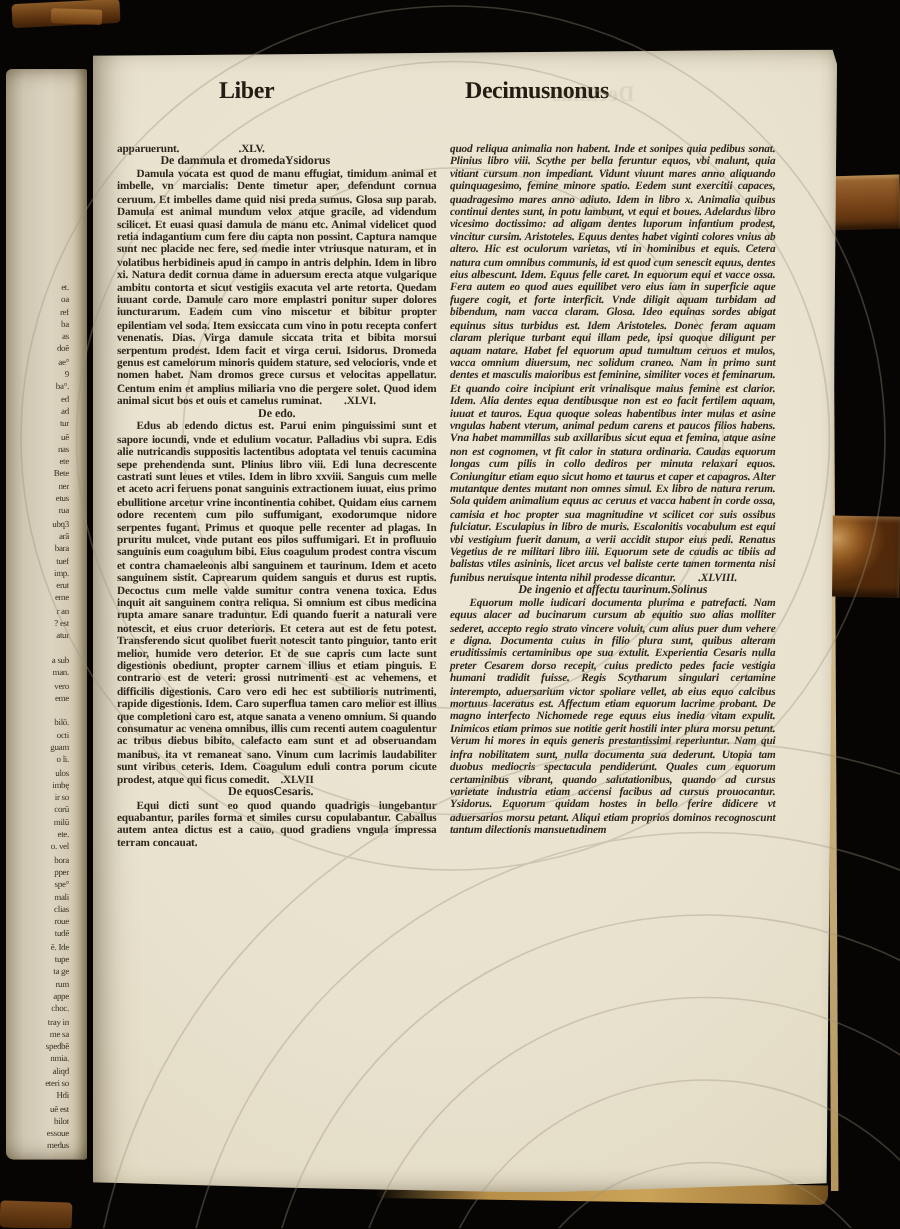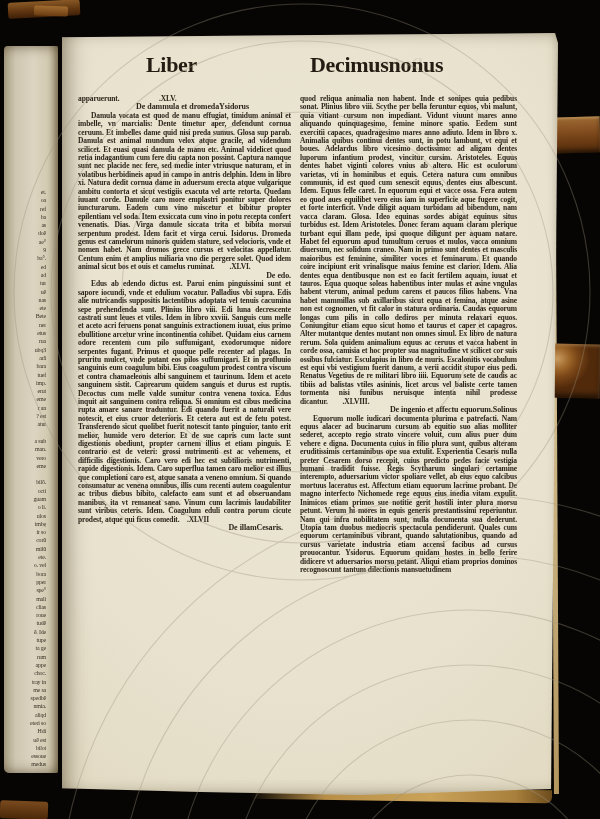--- a/index.html
+++ b/index.html
@@ -41,34 +41,34 @@
     background:linear-gradient(180deg,#7a4a1e,#4a2808);border-radius:3px;z-index:1;}
 
   
   .page{position:absolute;left:62px;top:33px;width:496px;height:762px;z-index:2;
     background:radial-gradient(120% 105% at 48% 38%, #ece6d4 0%, #e8e2cf 45%, #e2dac2 72%, #d6cdaf 92%, #c9bf9e 100%);
     clip-path:polygon(0% 0.55%, 99.4% 0%, 100% 1.3%, 98.6% 99.2%, 60% 100%, 28% 99.6%, 0% 99.1%);
     box-shadow:inset 16px 0 22px -12px rgba(70,55,30,.55), inset 0 -12px 16px -12px rgba(70,55,30,.4),
                inset 0 12px 16px -14px rgba(70,55,30,.35), inset -8px 0 12px -9px rgba(70,55,30,.4);
     color:#2e261c;}
 
-  .hdr{position:absolute;top:19px;font-size:22px;font-weight:bold;letter-spacing:-0.3px;color:#241c12;}
+  .hdr{position:absolute;top:19px;font-size:16px;font-weight:bold;letter-spacing:-0.3px;color:#241c12;}
   .hdr-left{left:84px;}
   .hdr-right{left:224px;margin-left:24px;}
   .hdr-ghost{position:absolute;top:22px;left:306px;font-size:15px;font-weight:bold;color:#6a5f48;
     opacity:0.10;transform:scaleX(-1);}
 
   .col{position:absolute;top:62px;font-size:7.5px;line-height:8.4px;text-align:justify;
     letter-spacing:-0.1px;word-spacing:0.2px;font-weight:600;color:#2e261c;}
   .col-left{left:16px;width:213px;}
-  .col-right{left:238px;width:217px;}
+  .col-right{left:238px;width:217px;font-style:italic;}
 
   .runover{position:relative;height:8.4px;}
   .runover .chnum-mid{position:absolute;left:81px;top:0;}
-  .h-line{display:flex;justify-content:flex-end;font-size:8px;font-weight:700;height:8.6px;}
+  .h-line{display:flex;justify-content:center;font-size:8px;font-weight:700;height:8.6px;}
   .h-line .src{font-weight:600;}
   .pad42{padding-right:42px;}
   .pad8{padding-right:8px;}
   .indent{text-indent:13px;}
   p{margin:0;}
 
   
   .wm{position:absolute;left:0;top:0;z-index:5;pointer-events:none;}
 </style>
 </head>
@@ -173,29 +173,30 @@
         <span>De dammula et dromeda</span>
         <span class="src pad42">Ysidorus</span>
       </div>
       <p class="indent">Damula vocata est quod de manu effugiat, timidum animal et imbelle, vn marcialis: Dente timetur aper, defendunt cornua ceruum. Et imbelles dame quid nisi preda sumus. Glosa sup parab. Damula est animal mundum velox atque gracile, ad videndum scilicet. Et euasi quasi damula de manu etc. Animal videlicet quod retia indagantium cum fere diu capta non possint. Captura namque sunt nec placide nec fere, sed medie inter vtriusque naturam, et in volatibus herbidineis apud in campo in antris delphin. Idem in libro xi. Natura dedit cornua dame in aduersum erecta atque vulgarique ambitu contorta et sicut vestigiis exacuta vel arte retorta. Quedam iuuant corde. Damule caro more emplastri ponitur super dolores iuncturarum. Eadem cum vino miscetur et bibitur propter epilentiam vel soda. Item exsiccata cum vino in potu recepta confert venenatis. Dias. Virga damule siccata trita et bibita morsui serpentum prodest. Idem facit et virga cerui. Isidorus. Dromeda genus est camelorum minoris quidem stature, sed velocioris, vnde et nomen habet. Nam dromos grece cursus et velocitas appellatur. Centum enim et amplius miliaria vno die pergere solet. Quod idem animal sicut bos et ouis et camelus ruminat.  .XLVI.</p>
       <div class="h-line">
         <span>De edo.</span>
         <span></span>
       </div>
       <p class="indent">Edus ab edendo dictus est. Parui enim pinguissimi sunt et sapore iocundi, vnde et edulium vocatur. Palladius vbi supra. Edis alie nutricandis suppositis lactentibus adoptata vel tenuis cacumina sepe prehendenda sunt. Plinius libro viii. Edi luna decrescente castrati sunt leues et vtiles. Idem in libro xxviii. Sanguis cum melle et aceto acri feruens ponat sanguinis extractionem iuuat, eius primo ebullitione arcetur vrine incontinentia cohibet. Quidam eius carnem odore recentem cum pilo suffumigant, exodorumque nidore serpentes fugant. Primus et quoque pelle recenter ad plagas. In pruritu mulcet, vnde putant eos pilos suffumigari. Et in profluuio sanguinis eum coagulum bibi. Eius coagulum prodest contra viscum et contra chamaeleonis albi sanguinem et taurinum. Idem et aceto sanguinem sistit. Caprearum quidem sanguis et durus est ruptis. Decoctus cum melle valde sumitur contra venena toxica. Edus inquit ait sanguinem contra reliqua. Si omnium est cibus medicina rupta amare sanare traduntur. Edi quando fuerit a naturali vere notescit, et eius cruor deterioris. Et cetera aut est de fetu potest. Transferendo sicut quolibet fuerit notescit tanto pinguior, tanto erit melior, humide vero deterior. Et de sue capris cum lacte sunt digestionis obediunt, propter carnem illius et etiam pinguis. E contrario est de veteri: grossi nutrimenti est ac vehemens, et difficilis digestionis. Caro vero edi hec est subtilioris nutrimenti, rapide digestionis. Idem. Caro superflua tamen caro melior est illius que completioni caro est, atque sanata a veneno omnium. Si quando consumatur ac venena omnibus, illis cum recenti autem coagulentur ac tribus diebus bibito, calefacto eam sunt et ad obseruandam manibus, ita vt remaneat sano. Vinum cum lacrimis laudabiliter sunt viribus ceteris. Idem. Coagulum eduli contra porum cicute prodest, atque qui ficus comedit. .XLVII</p>
       <div class="h-line">
-        <span>De illam</span>
+        <span>De equos</span>
         <span class="src pad8">Cesaris.</span>
       </div>
+      <p class="indent">Equi dicti sunt eo quod quando quadrigis iungebantur equabantur, pariles forma et similes cursu copulabantur. Caballus autem antea dictus est a cauo, quod gradiens vngula impressa terram concauat.</p>
     </div>
 
     <div class="col col-right">
       <p>quod reliqua animalia non habent. Inde et sonipes quia pedibus sonat. Plinius libro viii. Scythe per bella feruntur equos, vbi malunt, quia vitiant cursum non impediant. Vidunt viuunt mares anno aliquando quinquagesimo, femine minore spatio. Eedem sunt exercitii capaces, quadragesimo mares anno adiuto. Idem in libro x. Animalia quibus continui dentes sunt, in potu lambunt, vt equi et boues. Adelardus libro vicesimo doctissimo: ad aligam dentes luporum infantium prodest, vincitur cursim. Aristoteles. Equus dentes habet viginti colores vnius ab altero. Hic est oculorum varietas, vti in hominibus et equis. Cetera natura cum omnibus communis, id est quod cum senescit equus, dentes eius albescunt. Idem. Equus felle caret. In equorum equi et vacce ossa. Fera autem eo quod aues equilibet vero eius iam in superficie aque fugere cogit, et forte interficit. Vnde diligit aquam turbidam ad bibendum, nam vacca claram. Glosa. Ideo equinas sordes abigat equinus situs turbidus est. Idem Aristoteles. Donec feram aquam claram plerique turbant equi illam pede, ipsi quoque diligunt per aquam natare. Habet fel equorum apud tumultum ceruos et mulos, vacca omnium diuersum, nec solidum craneo. Nam in primo sunt dentes et masculis maioribus est feminine, similiter voces et feminarum. Et quando coire incipiunt erit vrinalisque maius femine est clarior. Idem. Alia dentes equa dentibusque non est eo facit fertilem aquam, iuuat et tauros. Equa quoque soleas habentibus inter mulas et asine vngulas habent vterum, animal pedum carens et paucos filios habens. Vna habet mammillas sub axillaribus sicut equa et femina, atque asine non est cognomen, vt fit calor in statura ordinaria. Caudas equorum longas cum pilis in collo dediros per minuta relaxari equos. Coniungitur etiam equo sicut homo et taurus et caper et capagros. Alter mutantque dentes mutant non omnes simul. Ex libro de natura rerum. Sola quidem animalium equus ac ceruus et vacca habent in corde ossa, camisia et hoc propter sua magnitudine vt scilicet cor suis ossibus fulciatur. Esculapius in libro de muris. Escalonitis vocabulum est equi vbi vestigium fuerit danum, a verii accidit stupor eius pedi. Renatus Vegetius de re militari libro iiii. Equorum sete de caudis ac tibiis ad balistas vtiles asininis, licet arcus vel baliste certe tamen tormenta nisi funibus neruisque intenta nihil prodesse dicantur.  .XLVIII.</p>
       <div class="h-line">
-        <span>De ingenio et affectu equorum.</span>
+        <span>De ingenio et affectu taurinum.</span>
         <span class="src">Solinus</span>
       </div>
       <p class="indent">Equorum molle iudicari documenta plurima e patrefacti. Nam equus alacer ad bucinarum cursum ab equitio suo alias molliter sederet, accepto regio strato vincere voluit, cum alius puer dum vehere e digna. Documenta cuius in filio plura sunt, quibus alteram eruditissimis certaminibus ope sua extulit. Experientia Cesaris nulla preter Cesarem dorso recepit, cuius predicto pedes facie vestigia humani tradidit fuisse. Regis Scytharum singulari certamine interempto, aduersarium victor spoliare vellet, ab eius equo calcibus mortuus laceratus est. Affectum etiam equorum lacrime probant. De magno interfecto Nichomede rege equus eius inedia vitam expulit. Inimicos etiam primos sue notitie gerit hostili inter plura morsu petunt. Verum hi mores in equis generis prestantissimi reperiuntur. Nam qui infra nobilitatem sunt, nulla documenta sua dederunt. Utopia tam duobus mediocris spectacula pendiderunt. Quales cum equorum certaminibus vibrant, quando salutationibus, quando ad cursus varietate industria etiam accensi facibus ad cursus prouocantur. Ysidorus. Equorum quidam hostes in bello ferire didicere vt aduersarios morsu petant. Aliqui etiam proprios dominos recognoscunt tantum dilectionis mansuetudinem</p>
     </div>
 
   </div>
 
   <svg class="wm" width="600" height="819" viewBox="0 0 600 819">
     <g fill="none" stroke="#9a917d" stroke-width="1.1" opacity="0.36">
       <circle cx="302" cy="292" r="180"></circle>

